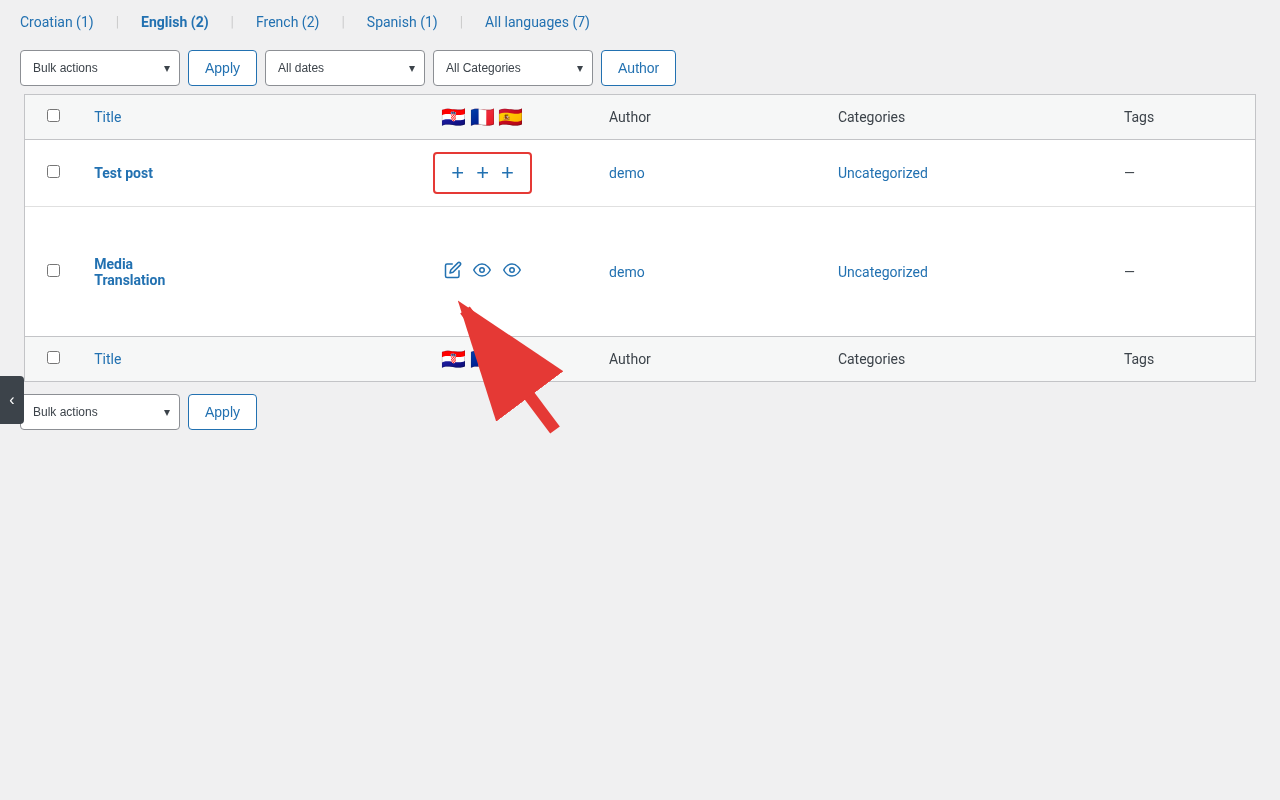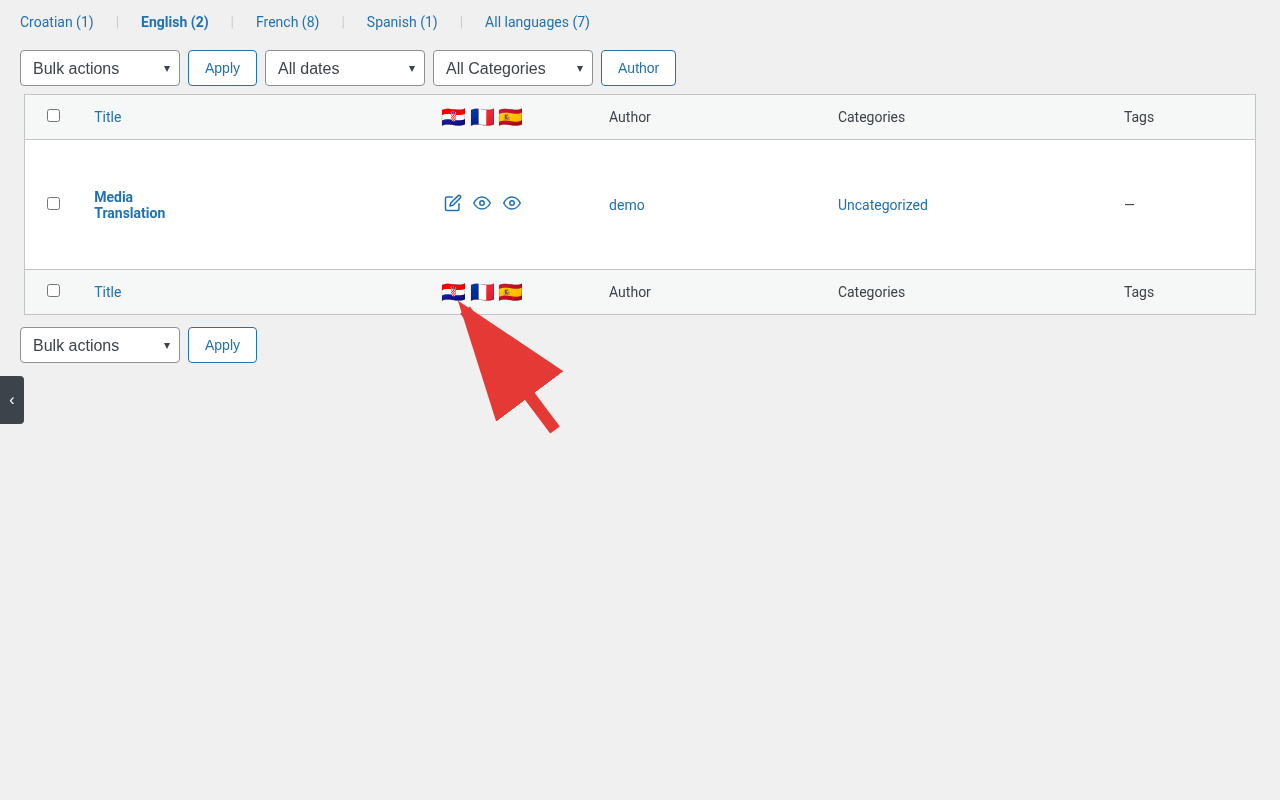--- a/index.html
+++ b/index.html
@@ -54,21 +54,21 @@
     }
 
     .toolbar select,
     .toolbar-select {
       appearance: none;
       -webkit-appearance: none;
       background: #fff;
       border: 1px solid #8c8f94;
       border-radius: 4px;
       padding: 6px 32px 6px 12px;
-      font-size: 16px;
+      font-size: 12px;
       color: #3c434a;
       cursor: pointer;
       min-width: 160px;
       height: 36px;
     }
 
     .select-arrow {
       position: absolute;
       right: 10px;
       pointer-events: none;
@@ -275,21 +275,21 @@
 </head>
 <body>
 
 <div class="page-wrapper" style="position:relative;">
 
   <div class="lang-bar">
     <a href="#">Croatian (1)</a>
     <span class="sep"> | </span>
     <a href="#" style="font-weight:700;">English (2)</a>
     <span class="sep"> | </span>
-    <a href="#">French (8)</a>
+    <a href="#">French (2)</a>
     <span class="sep"> | </span>
     <a href="#">Spanish (1)</a>
     <span class="sep"> | </span>
     <a href="#">All languages (7)</a>
   </div>
 
   <div class="toolbar">
     <div class="select-wrapper">
       <select class="toolbar-select">
         <option>Bulk actions</option>
@@ -327,20 +327,44 @@
             <span style="font-size:20px;">🇫🇷</span>
             <span style="font-size:20px;">🇪🇸</span>
           </th>
           <th class="col-author">Author</th>
           <th class="col-categories">Categories</th>
           <th class="col-tags">Tags</th>
         </tr>
       </thead>
       <tbody>
 
+        <tr id="row-test-post">
+          <td class="th-checkbox">
+            <input type="checkbox" style="">
+          </td>
+          <td class="td-title col-title">
+            <a href="#">Test post</a>
+          </td>
+          <td class="flags-cell col-flags">
+            <div class="plus-box">
+              <button class="plus-btn">+</button>
+              <button class="plus-btn">+</button>
+              <button class="plus-btn">+</button>
+            </div>
+          </td>
+          <td class="td-author col-author">
+            <a href="#">demo</a>
+          </td>
+          <td class="td-categories col-categories">
+            <a href="#">Uncategorized</a>
+          </td>
+          <td class="col-tags">
+            <span class="dash">—</span>
+          </td>
+        </tr>
 
         <tr id="row-media-translation" style="height:130px;">
           <td class="th-checkbox">
             <input type="checkbox" style="">
           </td>
           <td class="td-title col-title">
             <a href="#">Media<br>Translation</a>
           </td>
           <td class="flags-cell col-flags">
             <div class="icons-cell">

